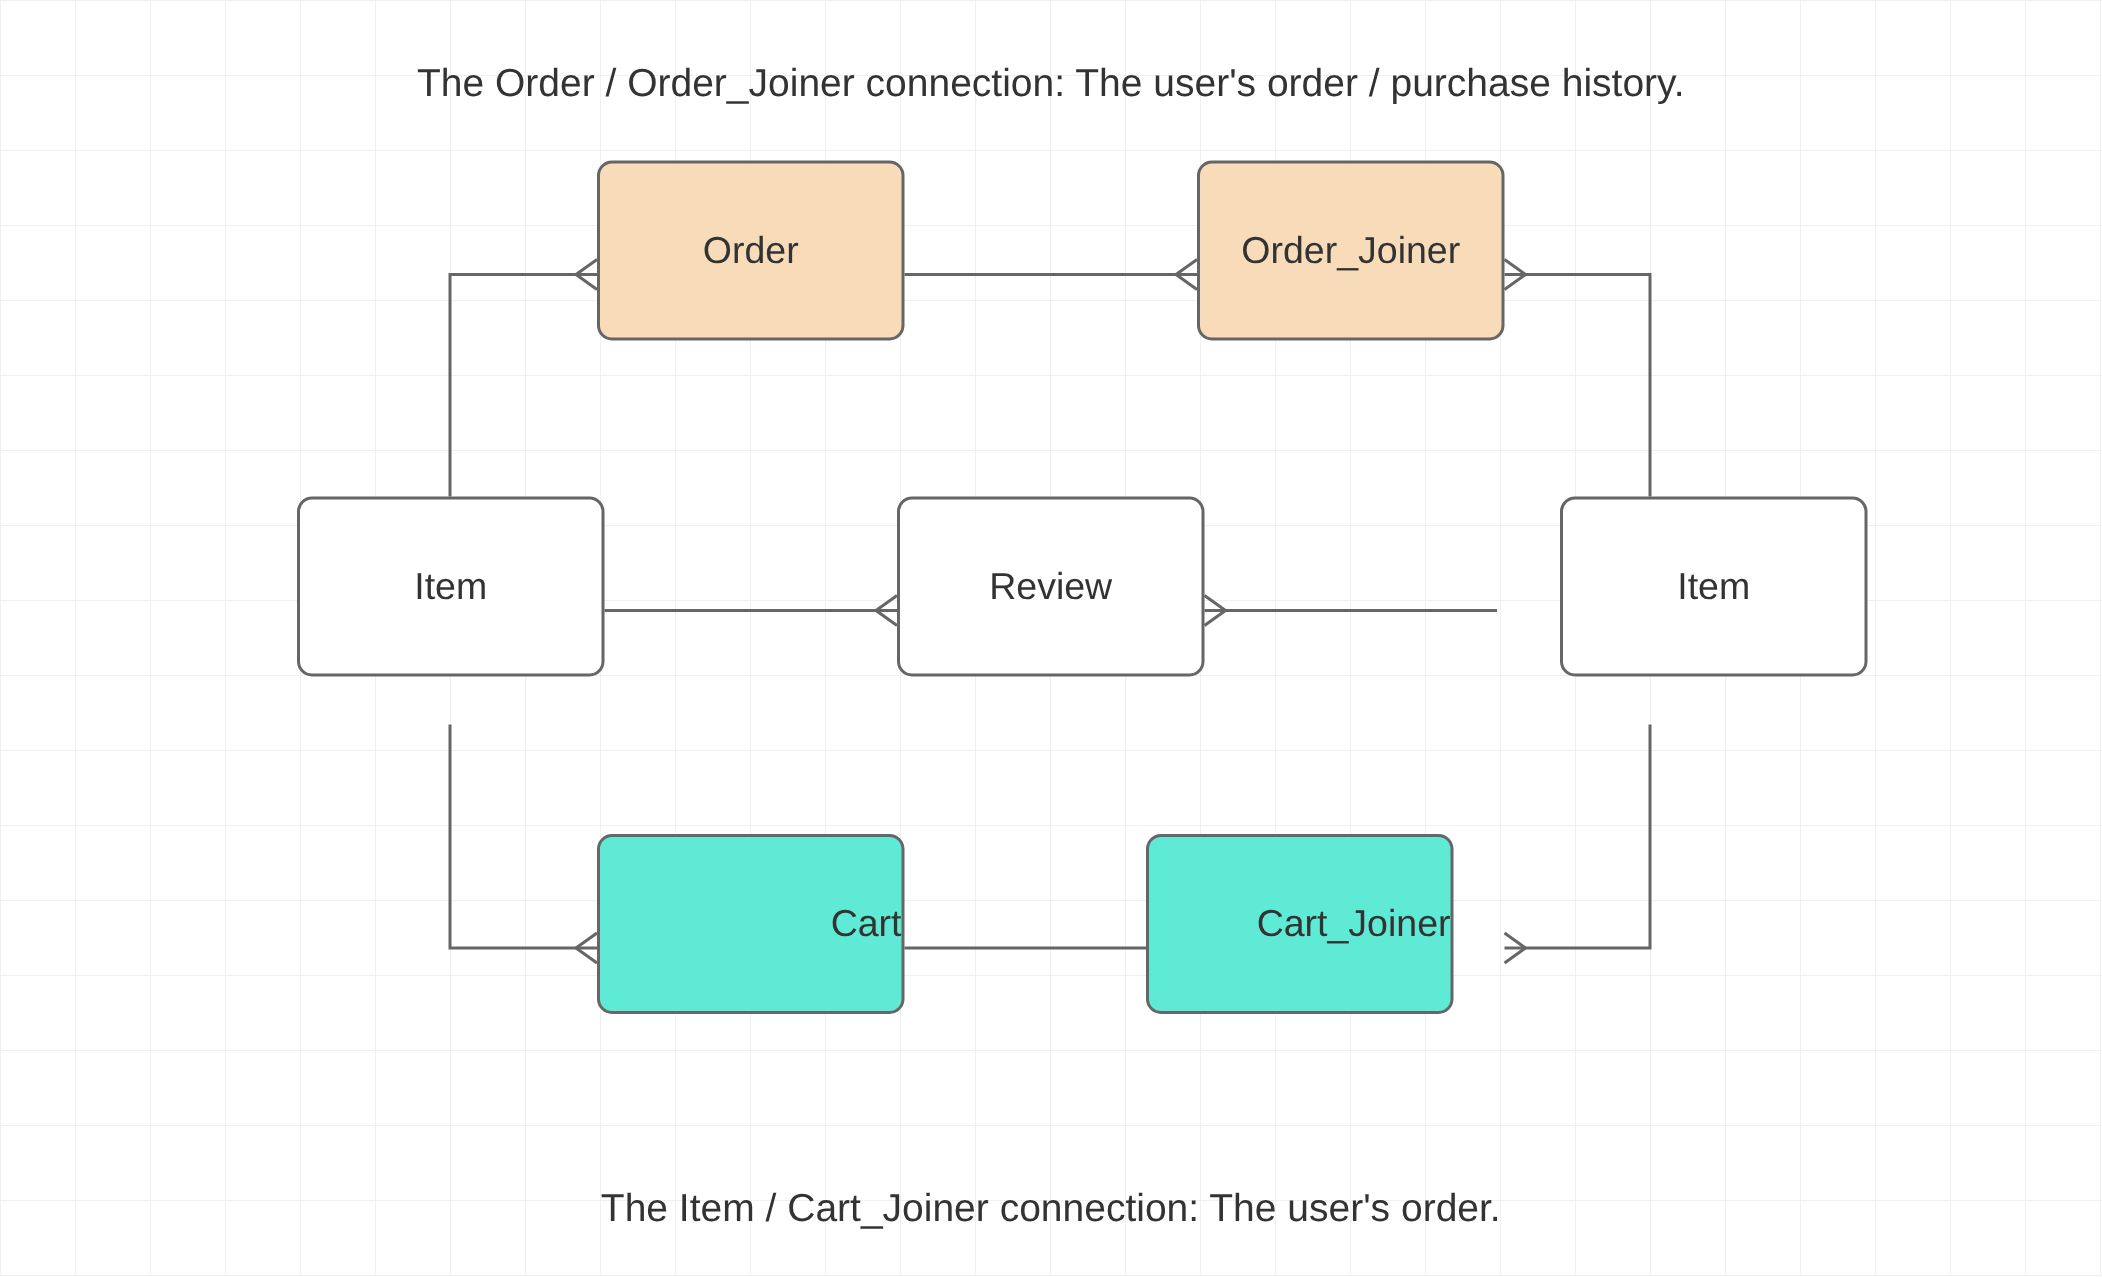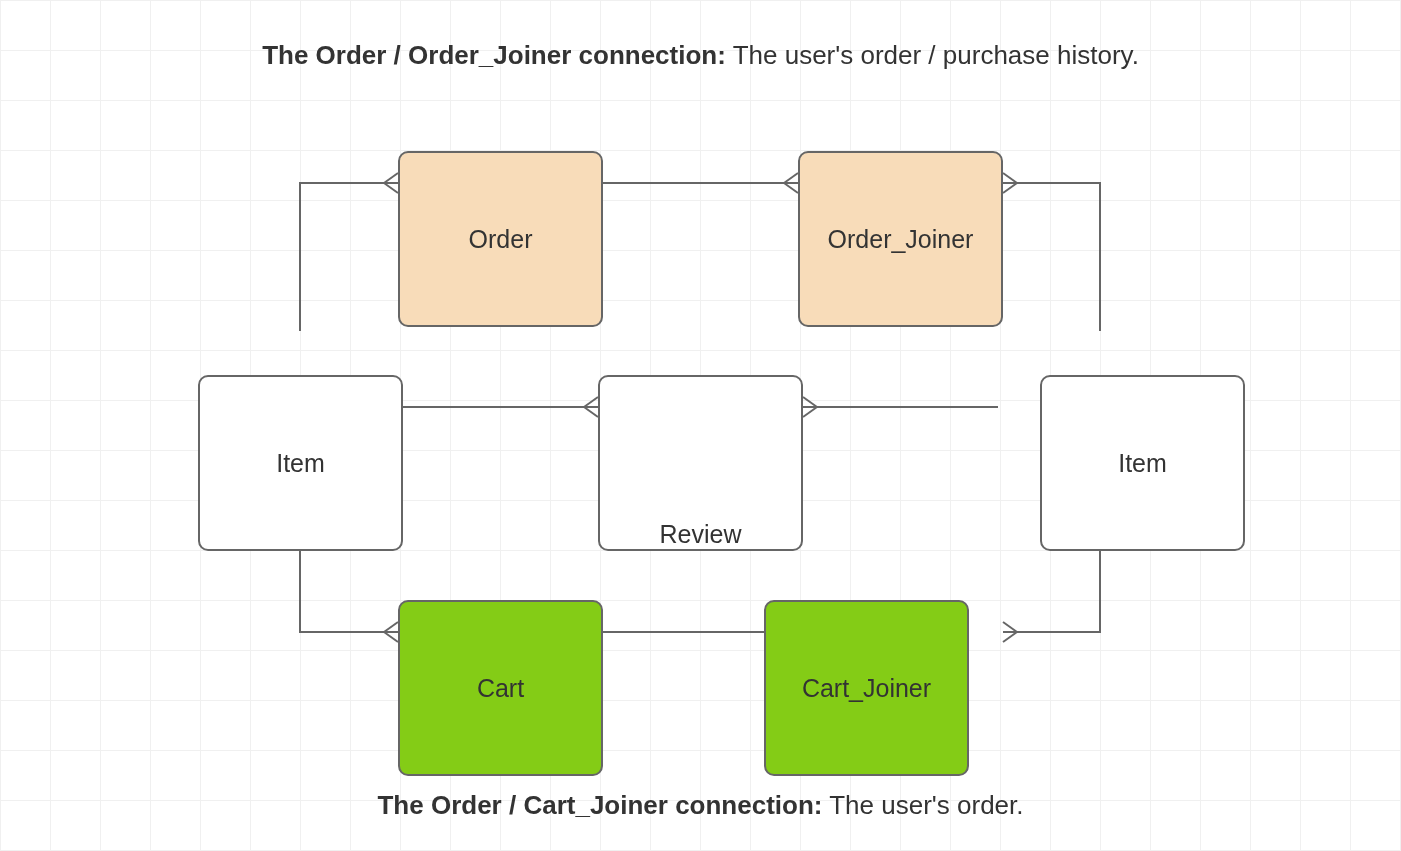--- a/index.html
+++ b/index.html
@@ -19,39 +19,38 @@
         linear-gradient(90deg, #f0f0f0 1px, transparent 1px);
       background-size: 50px 50px;
     }
     .caption {
       position: absolute;
       width: 100%;
       text-align: center;
       color: #333;
       font-size: 26px;
     }
-    .caption strong { font-weight: 700; }
+    .caption strong { font-weight: 400; }
     .caption-top { top: 40px; }
     .caption-bottom { top: 790px; }
     .node {
       position: absolute;
       width: 205px;
-      height: 176px;
+      height: 120px;
       border: 2.5px solid #666;
       border-radius: 10px;
       display: flex;
       align-items: center;
       justify-content: center;
       font-size: 25px;
       color: #333;
       background: #fff;
-      margin-top: 44px;
     }
     .node.orange { background: #f8dcb9; }
-    .node.blue { background: #84cc16; }
+    .node.blue { background: #5eead4; justify-content: flex-end; }
     svg.edges {
       position: absolute;
       inset: 0;
       width: 1401px;
       height: 851px;
     }
     .edge-line { stroke: #666; stroke-width: 2; fill: none; }
     .crowfoot { stroke: #666; stroke-width: 2; fill: none; }
   </style>
 </head>
@@ -111,29 +110,29 @@
 <div id="nodes-layer">
     <div class="node " style="left: 198px; top: 331px;">
       <span>Item</span>
     </div>
     <div class="node orange" style="left: 398px; top: 107px;">
       <span>Order</span>
     </div>
     <div class="node orange" style="left: 798px; top: 107px; text-align: center;">
       <span>Order_Joiner</span>
     </div>
-    <div class="node " style="left: 598px; top: 331px; align-items: flex-end;">
+    <div class="node " style="left: 598px; top: 331px;">
       <span>Review</span>
     </div>
     <div class="node " style="left: 1040px; top: 331px;">
       <span>Item</span>
     </div>
     <div class="node blue" style="left: 398px; top: 556px;">
       <span>Cart</span>
     </div>
     <div class="node blue" style="left: 764px; top: 556px;">
       <span>Cart_Joiner</span>
     </div>
   </div>
 
 <div class="caption caption-bottom">
-  <strong>The Order / Cart_Joiner connection:</strong><span> The user's order.</span>
+  <strong>The Item / Cart_Joiner connection:</strong><span> The user's order.</span>
 </div>
 
 </body></html>

